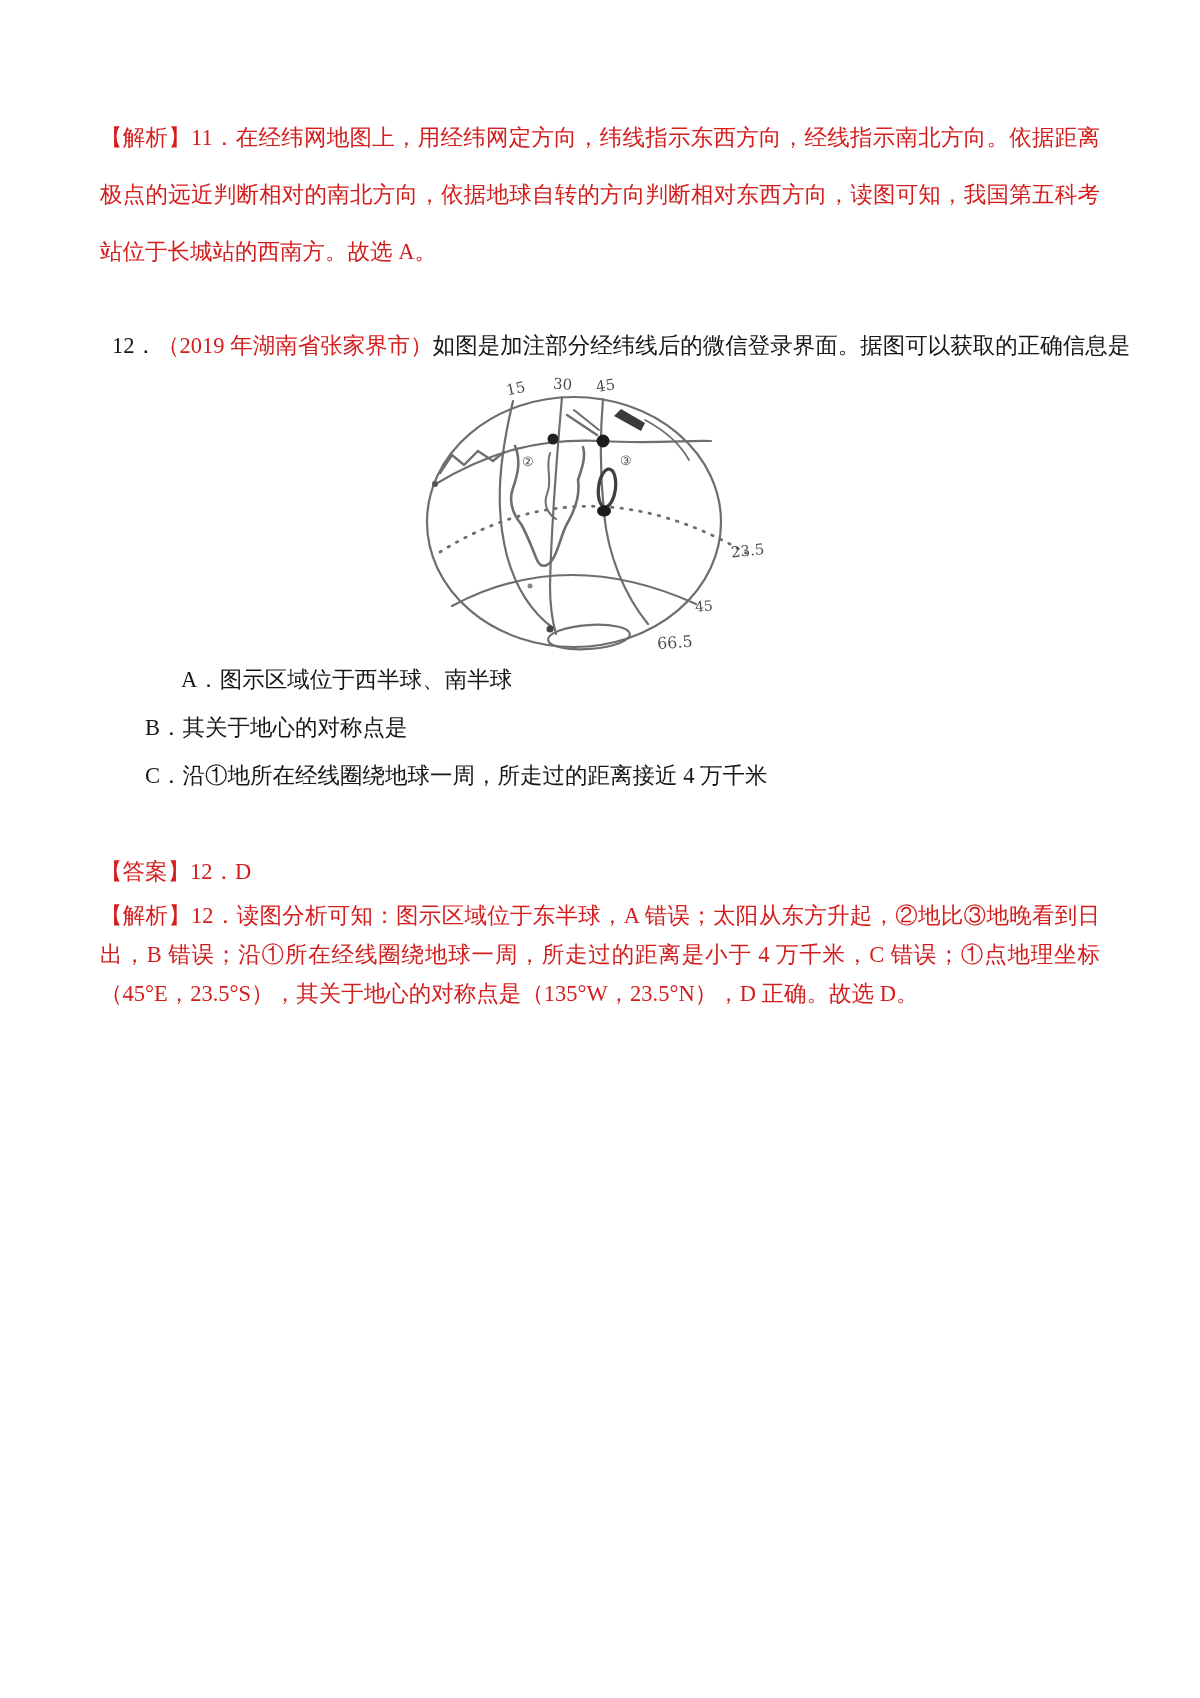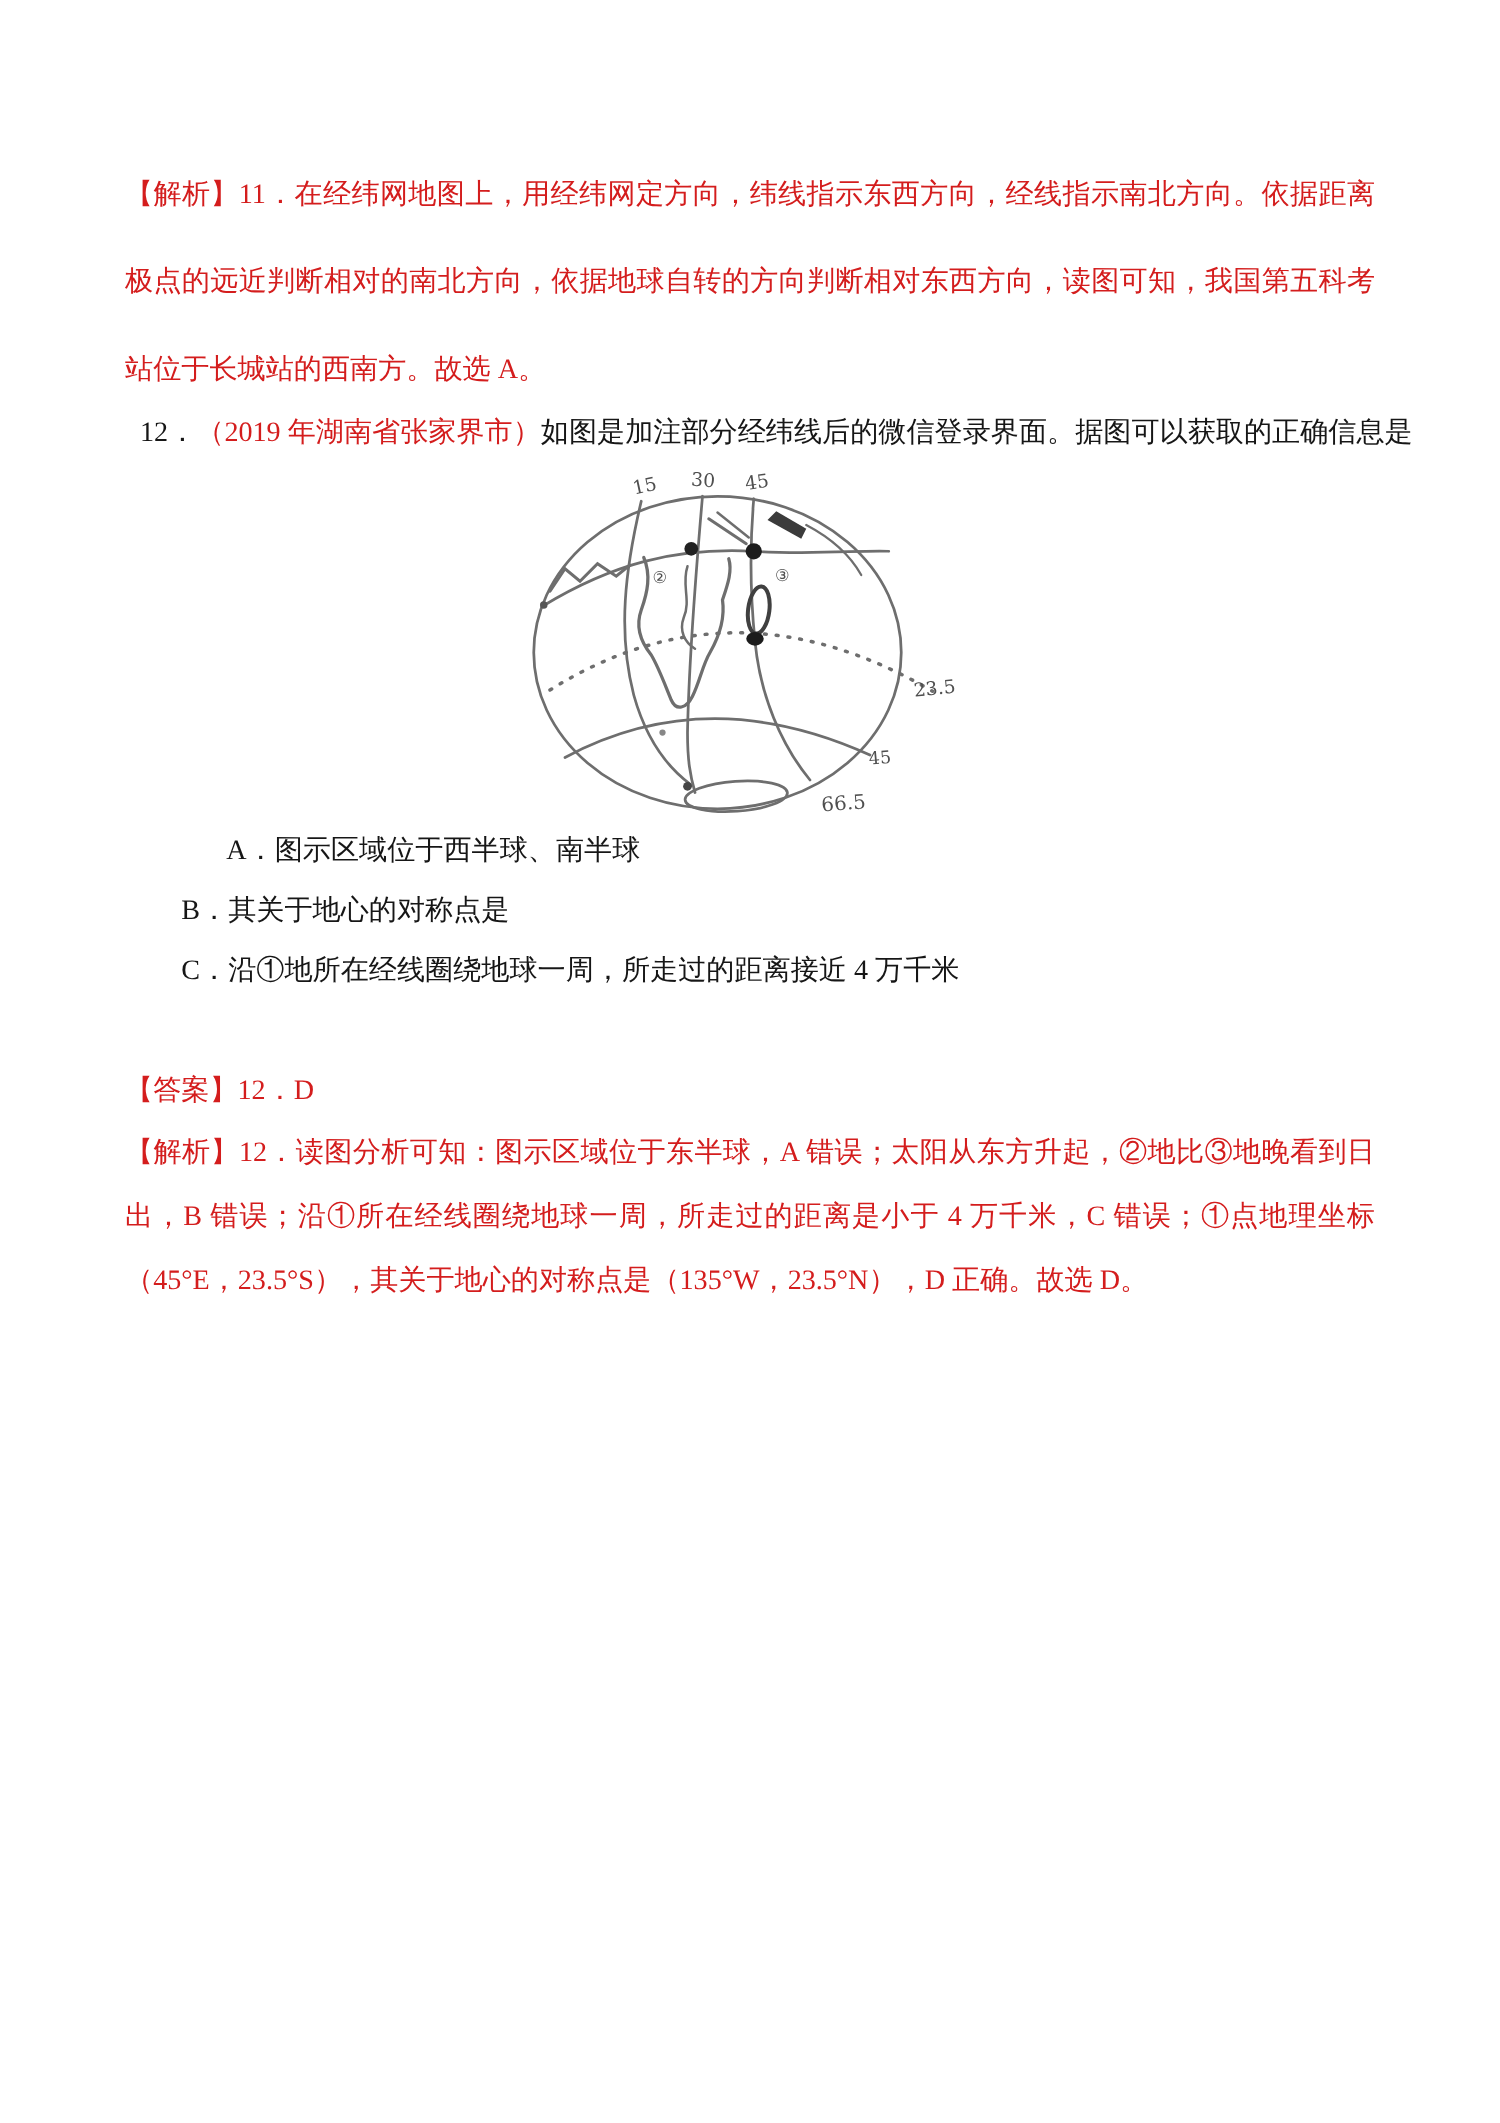--- a/index.html
+++ b/index.html
@@ -4,22 +4,22 @@
 <style>
   html,body{margin:0;padding:0;background:#ffffff;}
   .page{
     position:relative;width:1200px;height:1698px;background:#ffffff;overflow:hidden;
     font-family:"Liberation Serif","DejaVu Serif",serif;color:#161616;
   }
   .para{
     position:absolute;left:100px;width:1000px;margin:0;
     font-size:22.5px;text-align:justify;text-align-last:left;
   }
-  #analysis11{top:120px;line-height:70px;}
-  #analysis12{top:896px;line-height:51px;}
+  #analysis11{top:109px;line-height:57px;}
+  #analysis12{top:896px;line-height:39px;}
   .qline{position:absolute;left:100px;top:318px;margin:12px;font-size:22.5px;white-space:nowrap;}
   .option-row{position:absolute;left:145px;margin:0;font-size:22.5px;white-space:nowrap;color:#161616;}
   #optA{top:664px;margin-left:36px;}#optB{top:712px;}#optC{top:760px;}#optD{top:806px;}
   .answer-line{position:absolute;left:100px;top:856px;margin:0;font-size:22.5px;white-space:nowrap;font-family:Liberation Serif, serif;}
   .red{color:#d41d1d;}
   .black{color:#161616;}
   .figure{position:absolute;left:390px;top:356px;width:400px;height:295px;}
   .figure svg{display:block;width:400px;height:295px;}
   .sketch-num{font-family:"DejaVu Serif",serif;fill:#4f4f4f;}
 </style>

